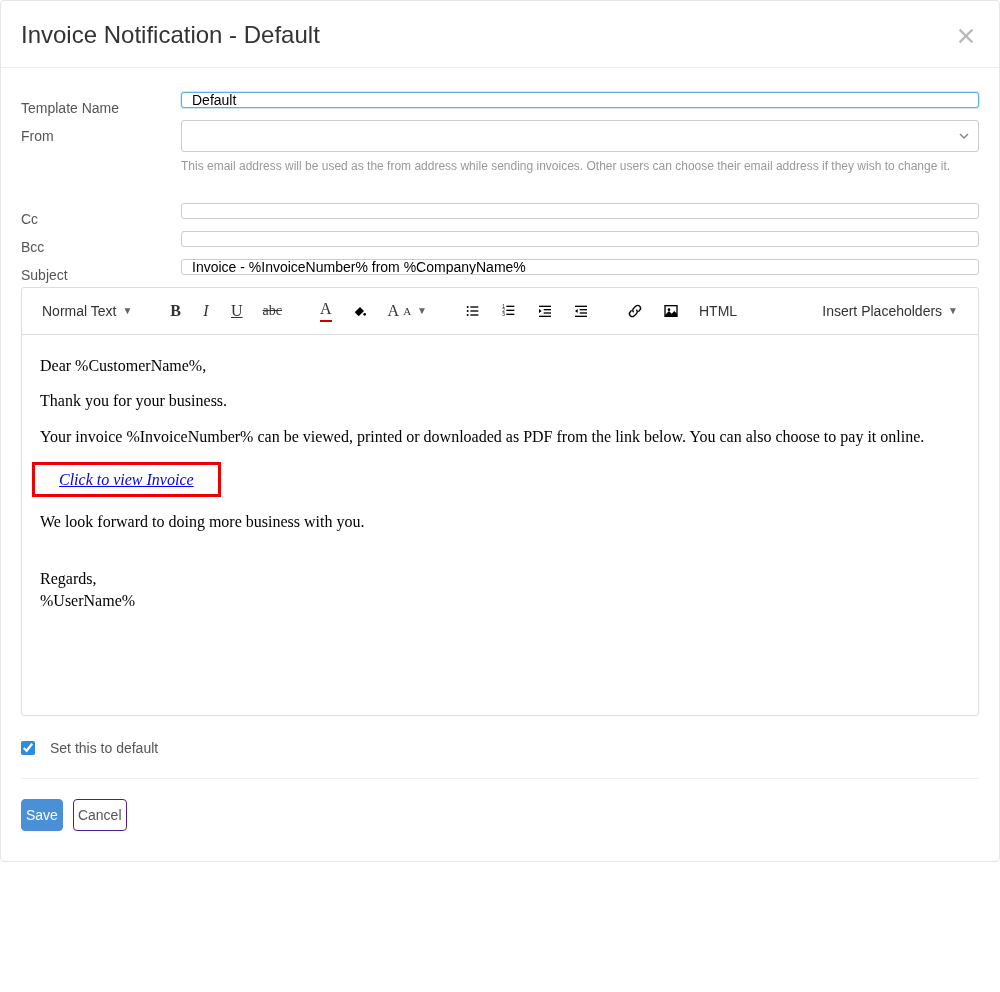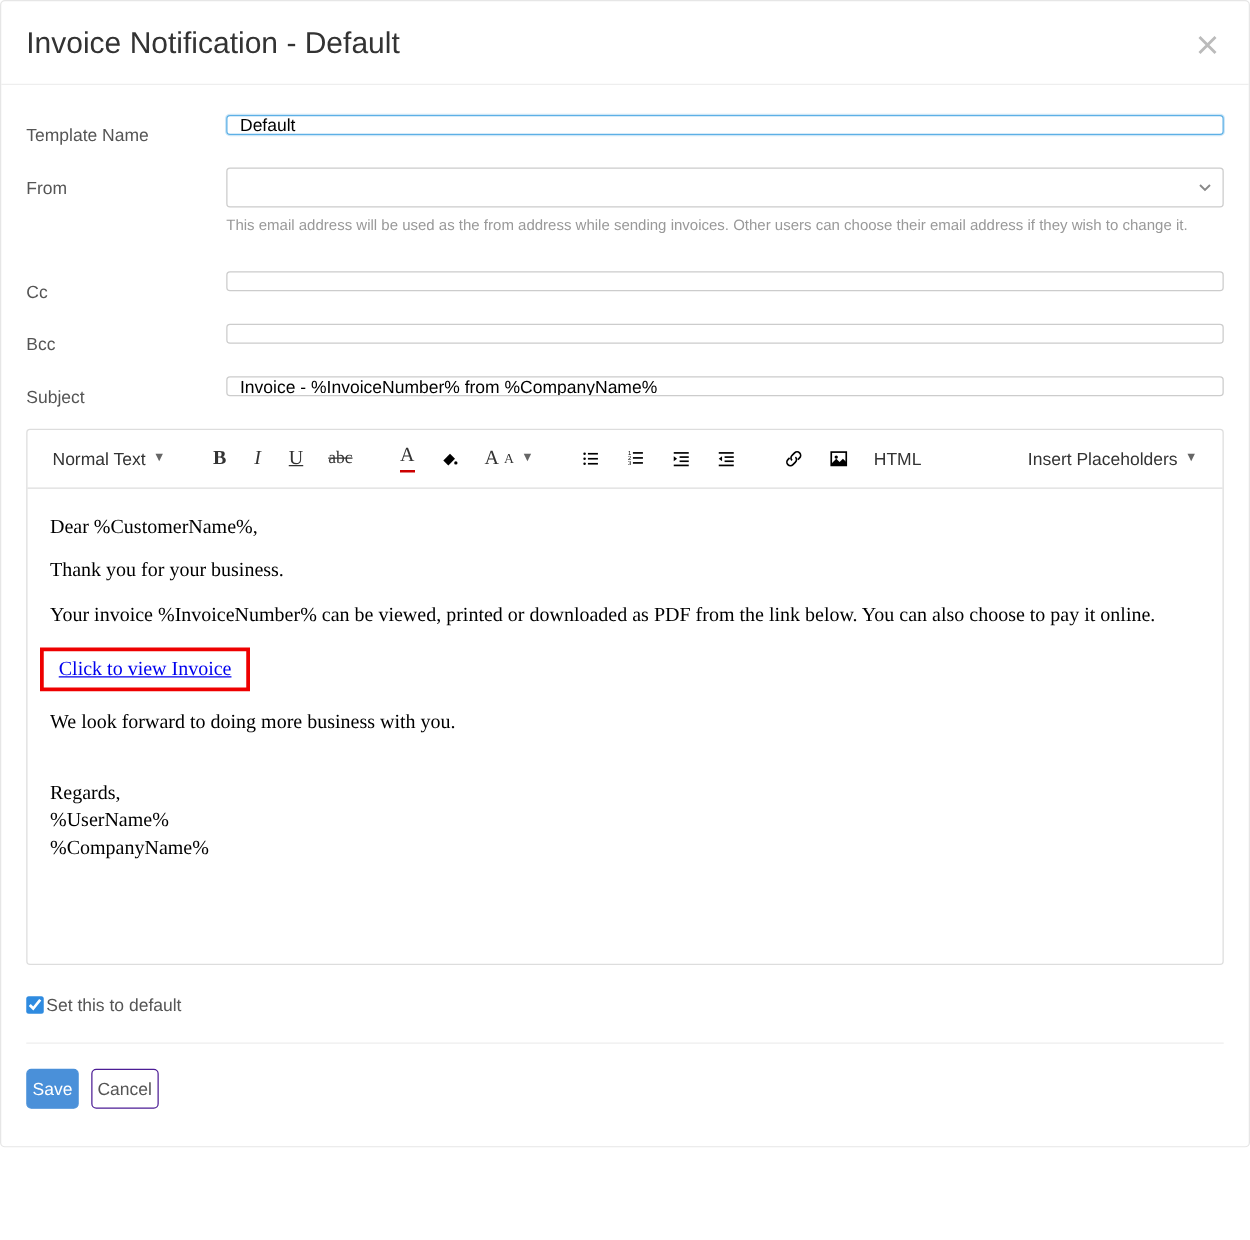--- a/index.html
+++ b/index.html
@@ -3,44 +3,44 @@
 <meta charset="utf-8">
 <style>
 * { box-sizing: border-box; margin: 0; padding: 0; }
 body { font-family: -apple-system, BlinkMacSystemFont, "Segoe UI", Helvetica, Arial, sans-serif; background: #fff; color: #333; font-size: 14px; }
 .modal { width: 1000px; border: 1px solid #e6e6e6; border-radius: 4px; margin: 0 auto; padding: 20px 0 30px 0; position: relative; }
 .modal-header { display: flex; justify-content: space-between; align-items: flex-end; padding: 0 20px 18px 20px; border-bottom: 1px solid #eee; }
 .modal-title { font-size: 24px; font-weight: 400; color: #333; }
 .close-btn { cursor: pointer; color: #bbb; width: 26px; height: 26px; display: flex; align-items: center; justify-content: center; }
 .close-btn svg { width: 22px; height: 22px; stroke: #bbb; stroke-width: 2.5; }
 .form-body { padding: 24px 20px 0 20px; }
-.form-row { display: flex; align-items: flex-start; margin-bottom: 18px; }
+.form-row { display: flex; align-items: flex-start; margin-bottom: 4px; }
 .form-row.with-help { margin-bottom: 28px; }
 .form-label { width: 160px; flex-shrink: 0; color: #555; font-size: 14px; padding-top: 8px; }
 .form-field { flex: 1; }
 .text-input { width: 100%; height: 16px; border: 1px solid #ccc; border-radius: 3px; padding: 0 10px; font-size: 14px; }
 .text-input.focused { border-color: #5db0e6; box-shadow: 0 0 0 1px rgba(93,176,230,0.3); outline: none; }
 .select-wrap { position: relative; }
 .select-input { width: 100%; height: 32px; border: 1px solid #ccc; border-radius: 3px; padding: 0 28px 0 10px; font-size: 14px; background: #fff; appearance: none; }
 .select-caret { position: absolute; right: 10px; top: 50%; transform: translateY(-50%); pointer-events: none; color: #888; }
 .help-text { font-size: 12px; color: #999; margin-top: 6px; line-height: 1.4; }
 .editor-container { border: 1px solid #ddd; border-radius: 3px; margin: 0 20px; }
 .toolbar { display: flex; align-items: center; padding: 8px 14px; border-bottom: 1px solid #ddd; gap: 8px; flex-wrap: nowrap; }
 .toolbar-spacer { flex: 1; }
 .tb-btn { display: inline-flex; align-items: center; gap: 4px; padding: 4px 6px; cursor: pointer; font-size: 14px; color: #333; border-radius: 3px; min-width: 22px; justify-content: center; }
 .tb-btn .caret { font-size: 10px; color: #666; margin-left: 2px;}
 .tb-btn svg { width: 16px; height: 16px; }
 .tb-text { font-family: serif; font-size: 16px; }
 .tb-group-gap { width: 10px; }
 .editor-body { padding: 20px 18px 20px 18px; font-family: "Times New Roman", Times, serif; font-size: 16px; color: #000; min-height: 380px; line-height: 1.35; }
 .editor-body p { margin-bottom: 14px; }
 .editor-body p.tight { margin-bottom: 0; }
-.invoice-link-box { display: inline-block; border: 3px solid #e00; padding: 4px 12px; margin-bottom: 14px; margin-left: -8px; }
+.invoice-link-box { display: inline-block; border: 3px solid #e00; padding: 4px 24px; margin-bottom: 14px; margin-left: -8px; font-style: italic; }
 .invoice-link { color: #0000EE; text-decoration: underline; cursor: pointer; }
-.checkbox-row { display: flex; align-items: center; gap: 2px; padding: 24px 20px 22px 20px; color: #555; }
+.checkbox-row { display: flex; align-items: center; gap: 15px; padding: 24px 20px 22px 20px; color: #555; }
 .checkbox-row input[type=checkbox]{ width:14px; height:14px; accent-color:#2f8be0;}
 .footer-divider{ border-top:1px solid #eee; margin: 0 20px 20px 20px;}
 .footer-actions { padding: 0 20px; display: flex; gap: 10px; }
 .btn { padding: 7px 4px; border-radius: 4px; font-size: 14px; cursor: pointer; border: 1px solid transparent;}
 .btn-primary { background: #4a90d9; color: #fff; border-color:#4a90d9;}
 .btn-secondary { background: #fff; color: #555; border: 1px solid #4c1d95;}
 .underline-a { position:relative; padding-bottom:2px; border-bottom:2px solid #c00;}
 </style>
 </head>
 <body>
@@ -202,21 +202,20 @@
       <p>Dear %CustomerName%,</p>
       <p>Thank you for your business.</p>
       <p>Your invoice %InvoiceNumber% can be viewed, printed or downloaded as PDF from the link below. You can also choose to pay it online.</p>
       <div class="invoice-link-box">
         <span class="invoice-link">Click to view Invoice</span>
       </div>
       <p>We look forward to doing more business with you.</p>
       <br>
       <p class="tight">Regards,</p>
       <p class="tight">%UserName%</p>
-      <p class="tight">%CompanyName%</p>
     </div>
   </div>
 
   <div class="checkbox-row">
     <input type="checkbox" checked="" style="">
     <span>Set this to default</span>
   </div>
 
   <div class="footer-divider"></div>
 

